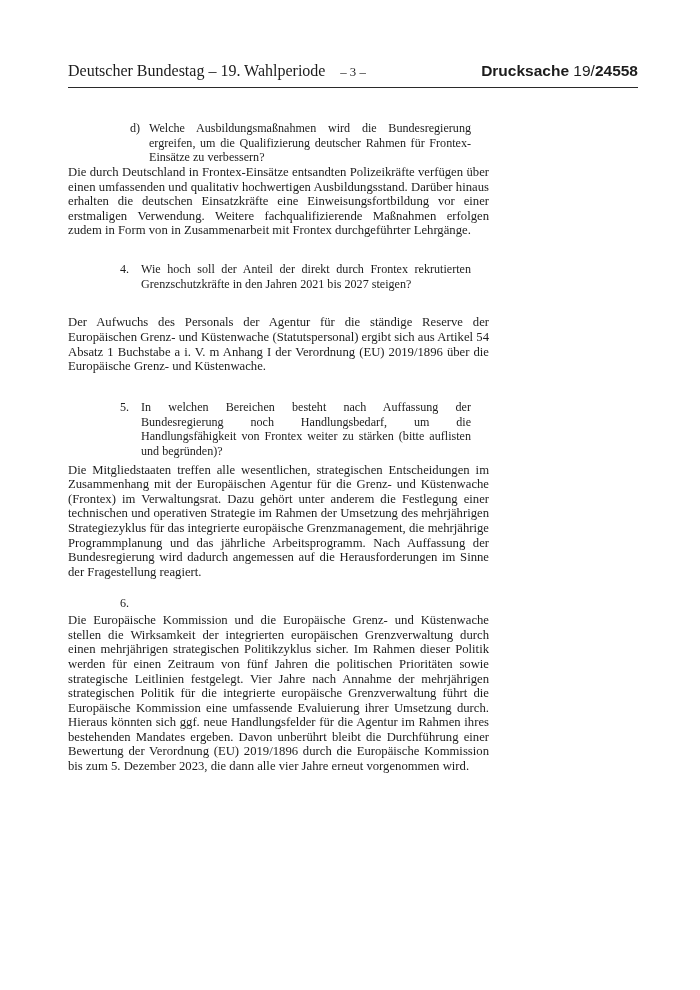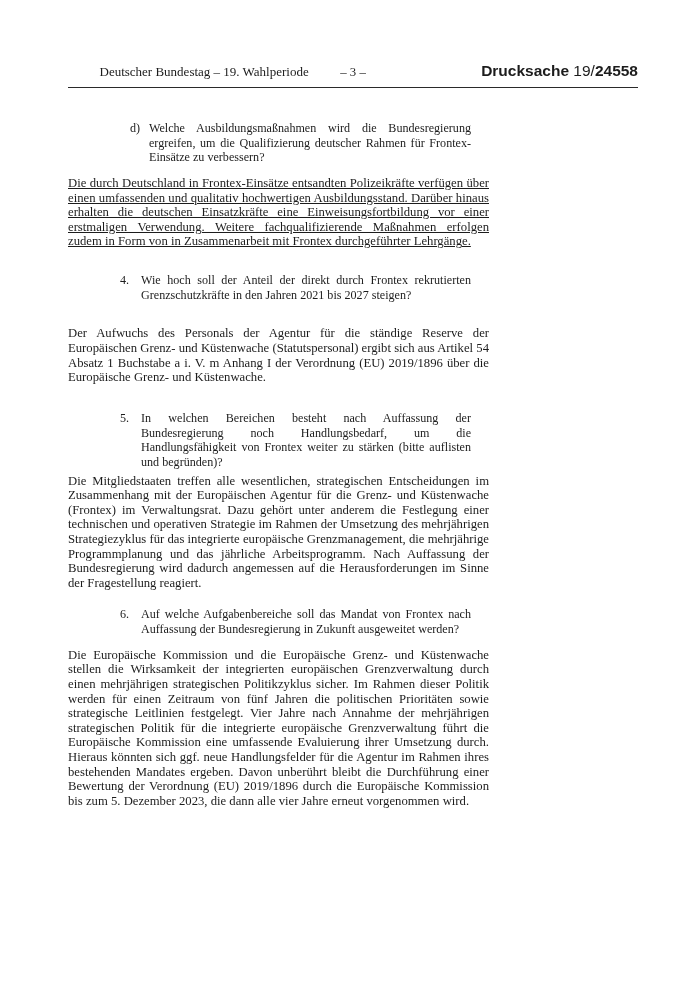--- a/index.html
+++ b/index.html
@@ -20,23 +20,22 @@
   
   .header {
     margin: 62px 62px 0 68px;
     display: grid;
     grid-template-columns: 1fr auto 1fr;
     align-items: baseline;
     border-bottom: 1.5px solid #2a2a2a;
     padding-bottom: 7px;
   }
   .header-left {
-    font-size: 13px;
+    font-size: 16px;
     white-space: nowrap;
-    text-align: center;
   }
   .header-center {
     font-size: 12.8px;
     text-align: center;
     white-space: nowrap;
   }
   .header-right {
     text-align: right;
     font-family: "Liberation Sans", sans-serif;
     font-size: 15.5px;
@@ -73,27 +72,27 @@
   .answer {
     width: 421px;
     font-size: 12.7px;
     line-height: 14.6px;
     text-align: justify;
     hyphens: auto;
     -webkit-hyphens: auto;
   }
   
   .mt-q-d  { margin-top: 33px; }
-  .mt-a-d  { margin-top: 11px; text-decoration: underline;  }
+  .mt-a-d  { margin-top: 0;  }
   .mt-q4   { margin-top: 24px; }
   .mt-a4   { margin-top: 24px; }
   .mt-q5   { margin-top: 26px; }
   .mt-a5   { margin-top: 4px; }
   .mt-q6   { margin-top: 17px; }
-  .mt-a6   { margin-top: 11px; }
+  .mt-a6   { margin-top: 2px; }
 </style>
 </head>
 <body>
 
 <div class="page">
 
   <div class="header">
     <span class="header-left">Deutscher Bundestag – 19. Wahlperiode</span>
     <span class="header-center">– 3 –</span>
     <span class="header-right">
@@ -118,18 +117,17 @@
     <p class="answer mt-a4">Der Aufwuchs des Personals der Agentur für die ständige Reserve der Europäischen Grenz- und Küstenwache (Statutspersonal) ergibt sich aus Artikel 54 Absatz 1 Buchstabe a i. V. m Anhang I der Verordnung (EU) 2019/1896 über die Europäische Grenz- und Küstenwache.</p>
 
     <div class="qblock numbered mt-q5">
       <span class="qlabel">5.</span>
       <span class="qtext">In welchen Bereichen besteht nach Auffassung der Bundesregierung noch Handlungsbedarf, um die Handlungsfähigkeit von Frontex weiter zu stärken (bitte auflisten und begründen)?</span>
     </div>
     <p class="answer mt-a5">Die Mitgliedstaaten treffen alle wesentlichen, strategischen Entscheidungen im Zusammenhang mit der Europäischen Agentur für die Grenz- und Küstenwache (Frontex) im Verwaltungsrat. Dazu gehört unter anderem die Festlegung einer technischen und operativen Strategie im Rahmen der Umsetzung des mehrjährigen Strategiezyklus für das integrierte europäische Grenzmanagement, die mehrjährige Programmplanung und das jährliche Arbeitsprogramm. Nach Auffassung der Bundesregierung wird dadurch angemessen auf die Herausforderungen im Sinne der Fragestellung reagiert.</p>
 
     <div class="qblock numbered mt-q6">
       <span class="qlabel">6.</span>
-      <span class="qtext">Auf welche Aufgabenbereiche soll das Mandat von Frontex nach Auffassung der Bundesregierung in Zukunft ausgeweitet werden?</span>
     </div>
     <p class="answer mt-a6">Die Europäische Kommission und die Europäische Grenz- und Küstenwache stellen die Wirksamkeit der integrierten europäischen Grenzverwaltung durch einen mehrjährigen strategischen Politikzyklus sicher. Im Rahmen dieser Politik werden für einen Zeitraum von fünf Jahren die politischen Prioritäten sowie strategische Leitlinien festgelegt. Vier Jahre nach Annahme der mehrjährigen strategischen Politik für die integrierte europäische Grenzverwaltung führt die Europäische Kommission eine umfassende Evaluierung ihrer Umsetzung durch. Hieraus könnten sich ggf. neue Handlungsfelder für die Agentur im Rahmen ihres bestehenden Mandates ergeben. Davon unberührt bleibt die Durchführung einer Bewertung der Verordnung (EU) 2019/1896 durch die Europäische Kommission bis zum 5. Dezember 2023, die dann alle vier Jahre erneut vorgenommen wird.</p>
 
   </div>
 </div>
 
 </body></html>

